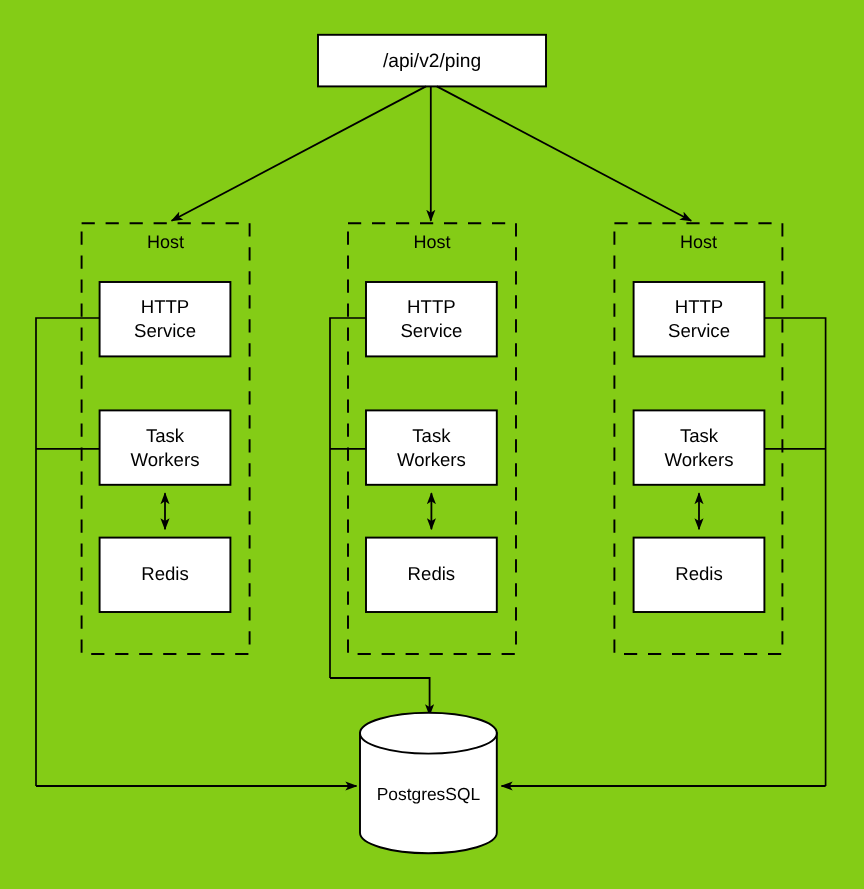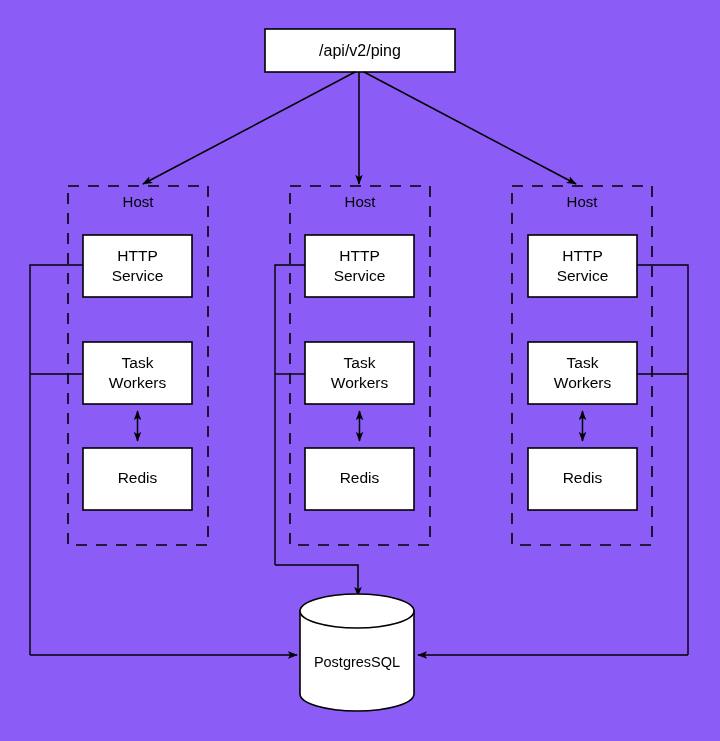--- a/index.html
+++ b/index.html
@@ -10,21 +10,21 @@
   body {
     width: 720px;
     height: 741px;
     font-family: "Liberation Sans", sans-serif;
     overflow: hidden;
   }
   #diagram-root {
     position: relative;
     width: 720px;
     height: 741px;
-    background: #8b5cf6;
+    background: #84cc16;
   }
   svg.diagram {
     display: block;
     width: 720px;
     height: 741px;
   }
   .node-rect {
     fill: #ffffff;
     stroke: #000000;
     stroke-width: 1.6;

